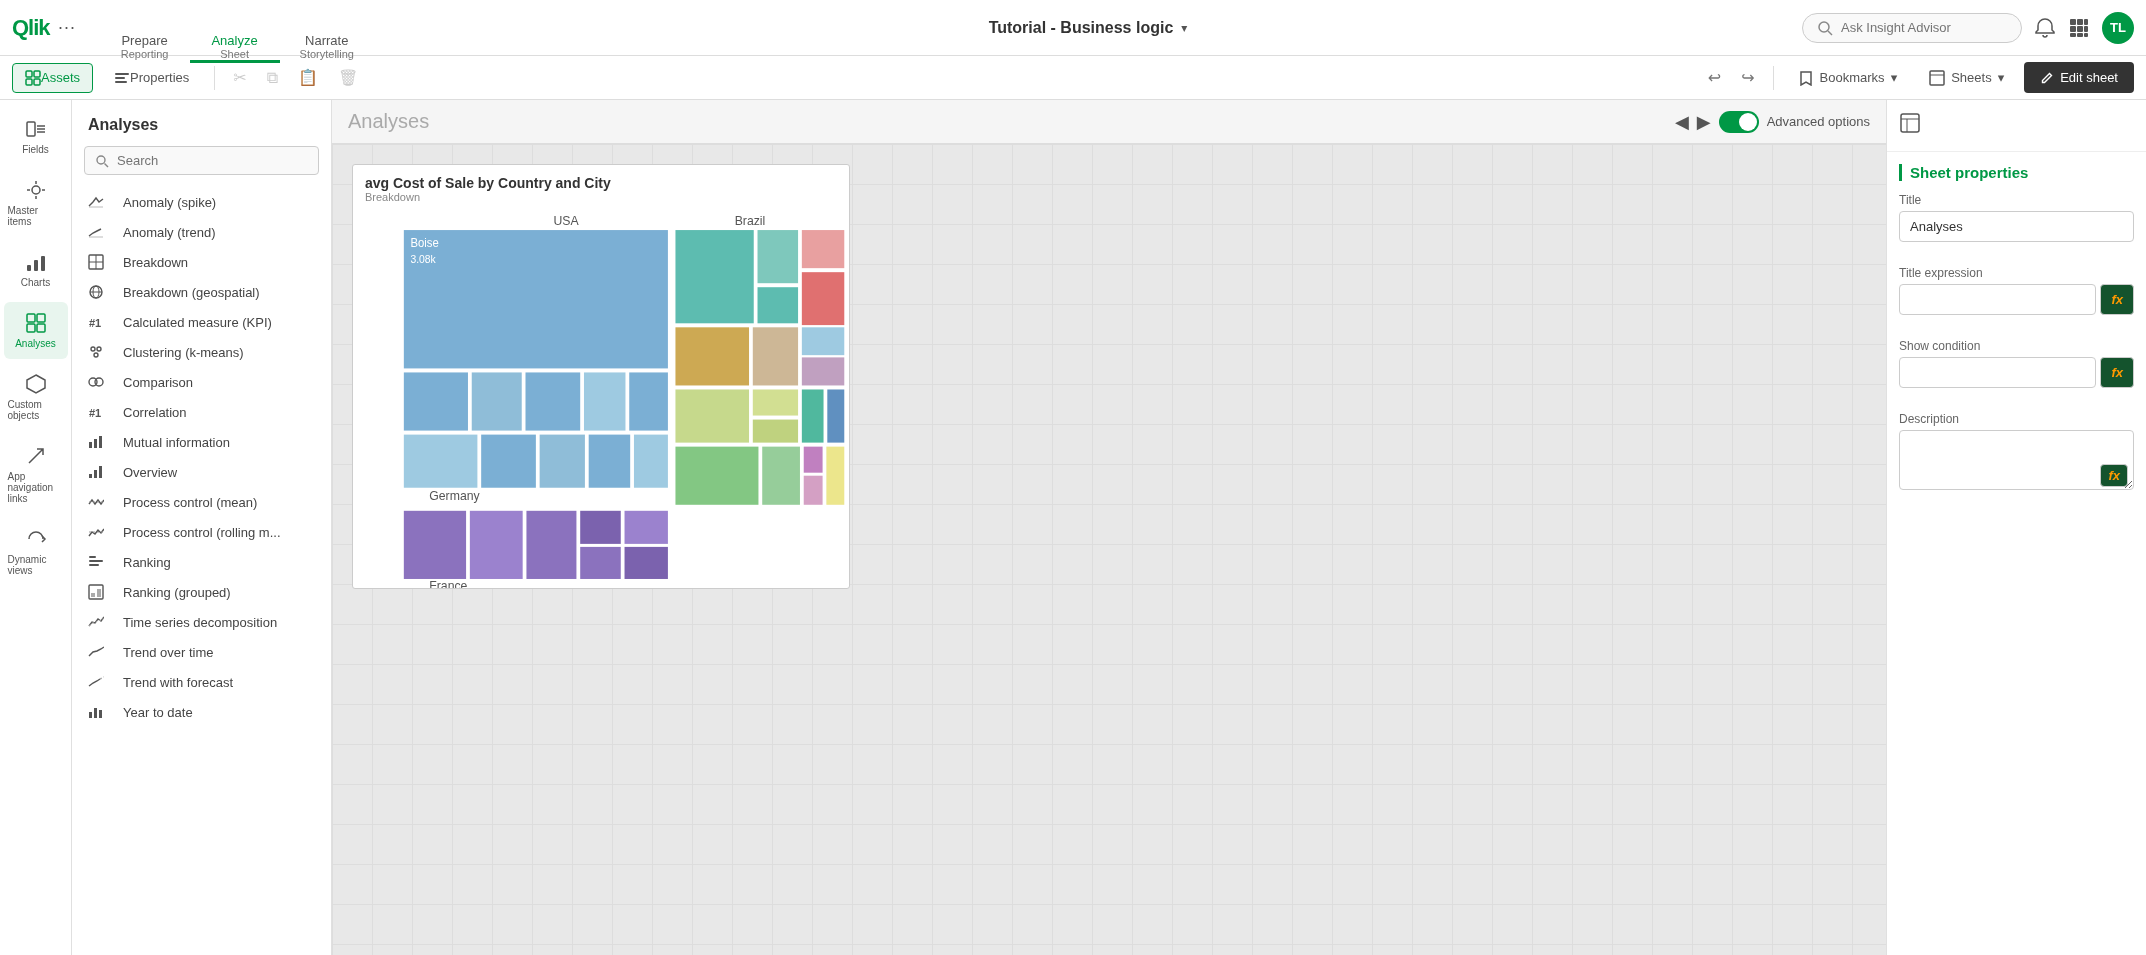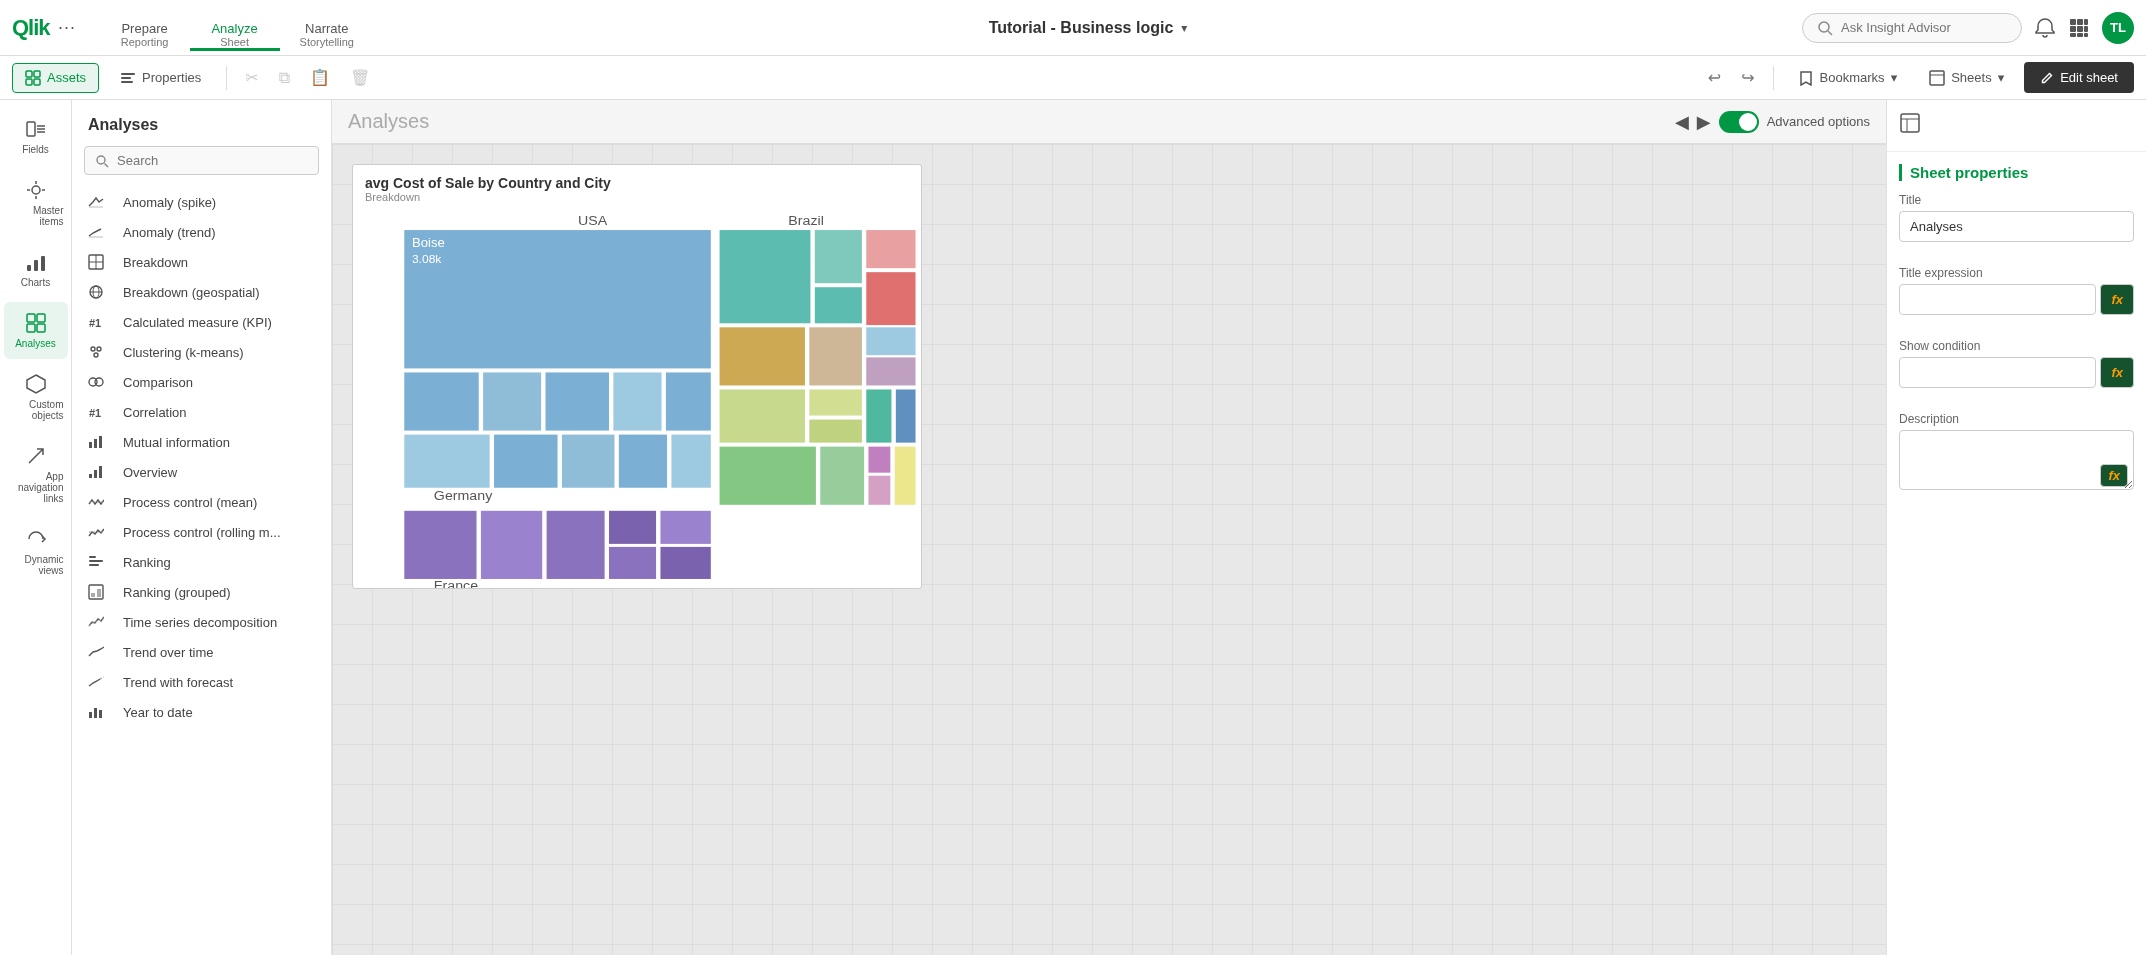--- a/index.html
+++ b/index.html
@@ -6,21 +6,21 @@
     body { font-family: 'Segoe UI', Arial, sans-serif; font-size: 13px; background: #f0f0f0; color: #333; overflow: hidden; }
 
     
     .top-bar {
       display: flex; align-items: center; height: 56px;
       background: #fff; border-bottom: 1px solid #ddd; padding: 0 12px; gap: 8px;
     }
     .qlik-logo { display: flex; align-items: center; gap: 8px; margin-right: 16px; }
     .qlik-logo-text { font-size: 22px; font-weight: 700; color: #009845; letter-spacing: -1px; }
     .qlik-dots { font-size: 18px; color: #555; cursor: pointer; }
-    .nav-tabs { display: flex; align-items: flex-start; height: 100%; margin-top: 41px; }
+    .nav-tabs { display: flex; align-items: center; height: 100%; margin-top: 41px; }
     .nav-tab {
       display: flex; flex-direction: column; justify-content: center; align-items: center;
       padding: 0 20px; cursor: pointer; border-bottom: 3px solid transparent; font-size: 12px; color: #555;
       min-width: 90px;
     }
     .nav-tab .tab-main { font-size: 13px; font-weight: 500; }
     .nav-tab .tab-sub { font-size: 11px; color: #777; }
     .nav-tab.active { border-bottom: 3px solid #009845; color: #009845; }
     .nav-tab.active .tab-main { color: #009845; }
     .title-section { flex: 1; display: flex; justify-content: center; align-items: center; gap: 8px; }
@@ -35,21 +35,21 @@
     .search-bar input { border: none; background: transparent; outline: none; font-size: 13px; color: #555; width: 160px; }
     .icon-btn { cursor: pointer; color: #555; font-size: 18px; display: flex; align-items: center; }
     .avatar { width: 32px; height: 32px; border-radius: 50%; background: #009845; color: #fff; display: flex; align-items: center; justify-content: center; font-size: 13px; font-weight: 700; cursor: pointer; }
 
     
     .toolbar {
       display: flex; align-items: center; height: 44px; background: #fff;
       border-bottom: 1px solid #ddd; padding: 0 12px; gap: 8px;
     }
     .toolbar-btn {
-      display: flex; align-items: center; gap: 6px; padding: 6px 12px;
+      display: flex; align-items: center; padding: 6px 12px;
       border: 1px solid transparent; border-radius: 4px; cursor: pointer; font-size: 13px; color: #555; background: transparent;
     }
     .toolbar-btn.active { background: #e8f5ee; border-color: #009845; color: #009845; }
     .toolbar-divider { width: 1px; height: 24px; background: #ddd; margin: 0 4px; }
     .toolbar-icon-btn { padding: 6px; cursor: pointer; color: #777; font-size: 16px; border-radius: 4px; }
     .toolbar-icon-btn.disabled { color: #ccc; cursor: default; }
     .spacer { flex: 1; }
     .bookmarks-btn, .sheets-btn {
       display: flex; align-items: center; gap: 6px; padding: 6px 12px; cursor: pointer; font-size: 13px; color: #555;
     }
@@ -57,21 +57,21 @@
       display: flex; align-items: center; gap: 6px; padding: 8px 16px;
       background: #333; color: #fff; border-radius: 4px; cursor: pointer; font-size: 13px; font-weight: 500;
     }
 
     
     .main-layout { display: flex; height: calc(955px - 56px - 44px); }
 
     
     .left-sidebar {
       width: 72px; background: #fff; border-right: 1px solid #e0e0e0;
-      display: flex; flex-direction: column; align-items: center; padding: 8px 0; gap: 4px; text-align: right;
+      display: flex; flex-direction: column; align-items: center; padding: 8px 0; gap: 4px;
     }
     .sidebar-item {
       display: flex; flex-direction: column; align-items: center; padding: 10px 4px;
       cursor: pointer; border-radius: 6px; width: 64px; color: #555; font-size: 10px; gap: 4px;
     }
     .sidebar-item.active { background: #e8f5ee; color: #009845; }
 
     
     .analysis-panel {
       width: 260px; background: #fff; border-right: 1px solid #e0e0e0;
@@ -110,21 +110,21 @@
     }
     .toggle-label { font-size: 13px; color: #555; }
     .canvas-grid {
       flex: 1; position: relative;
       background-image: linear-gradient(#ddd 1px, transparent 1px), linear-gradient(90deg, #ddd 1px, transparent 1px);
       background-size: 40px 40px;
     }
 
     
     .chart-widget {
-      position: absolute; top: 20px; left: 20px; width: 570px; height: 425px;
+      position: absolute; top: 20px; left: 20px; width: 498px; height: 425px;
       background: #fff; border: 1px solid #ccc; border-radius: 3px;
       display: flex; flex-direction: column; overflow: hidden;
     }
     .chart-header { padding: 10px 12px 4px; }
     .chart-title { font-size: 14px; font-weight: 600; color: #333; }
     .chart-subtitle { font-size: 11px; color: #888; }
     .chart-body { flex: 1; position: relative; overflow: hidden; margin-left: 48px; }
 
     
     .right-panel {

